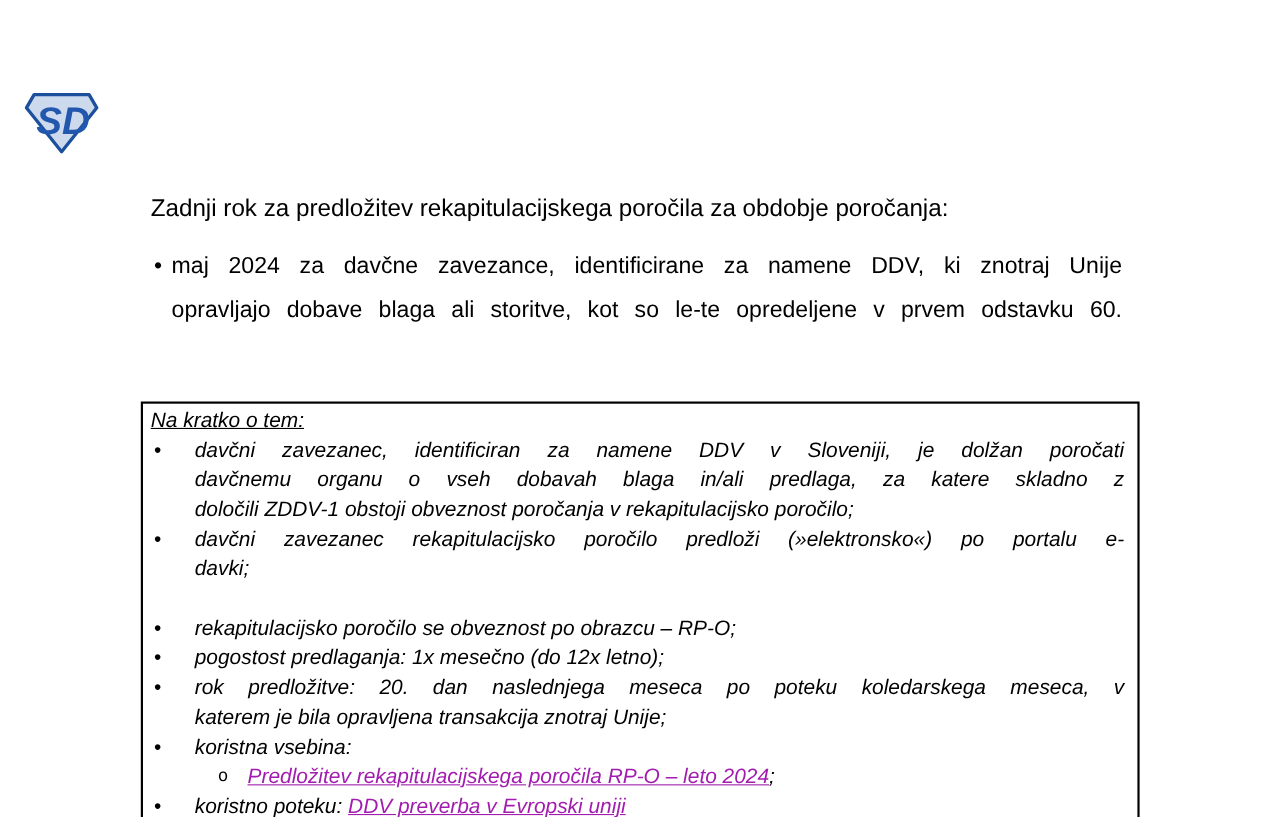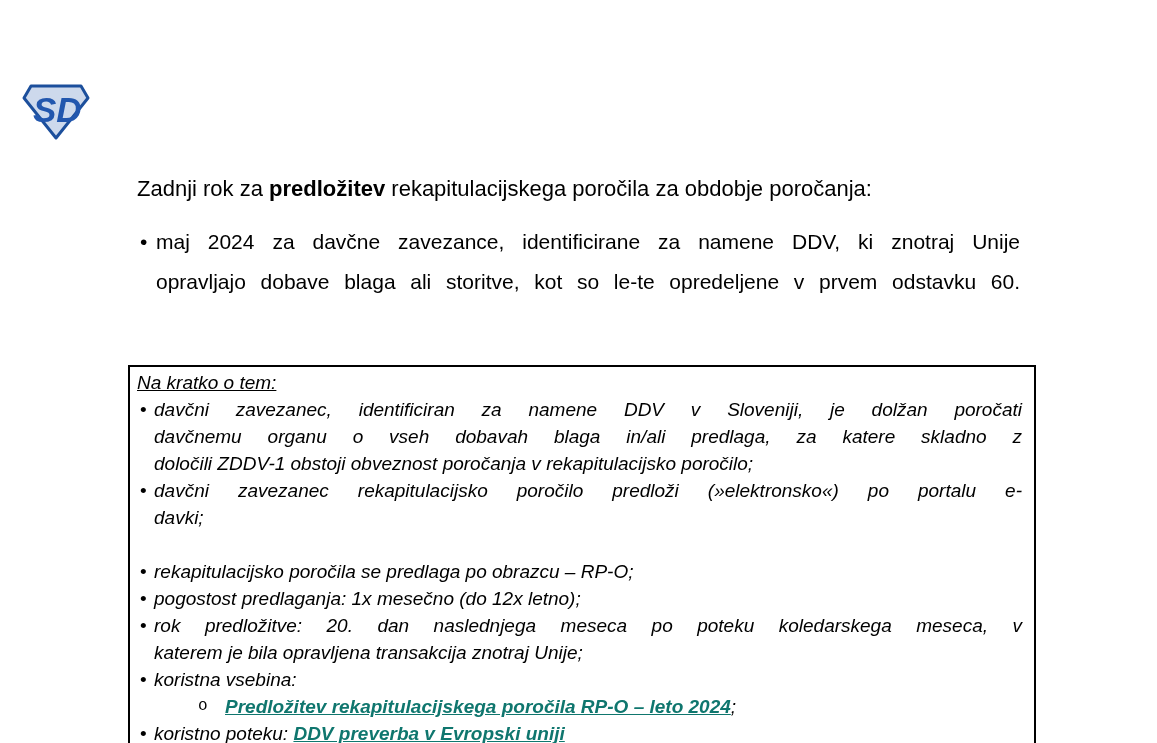--- a/index.html
+++ b/index.html
@@ -4,39 +4,39 @@
 <style>
   html,body{margin:0;padding:0;}
   body{
     width:1157px;height:743px;position:relative;overflow:hidden;
     background:#ffffff;color:#000000;
     font-family:"Liberation Sans", sans-serif;
   }
   .logo{position:absolute;left:22px;top:43px;width:68px;height:58px;margin-top:40px;}
   .heading{position:absolute;left:137px;top:175px;width:885px;
     font-size:22px;line-height:28px;white-space:nowrap;}
-  .heading .hb{font-weight:bold;}
+  .heading .hb{font-weight:normal;}
 
   .intro{position:absolute;left:137px;top:222px;width:883px;font-size:21px;}
   .oline{position:relative;height:40px;}
   .omark{position:absolute;left:3px;top:0;line-height:40px;}
   .otext{margin-left:19px;line-height:40px;}
   .just{text-align:justify;text-align-last:justify;}
 
   .box{position:absolute;left:128px;top:365px;width:885px;
     border:2px solid #000;padding:3px 12px 24px 7px;
     font-style:italic;font-size:19px;}
   .btitle{font-weight:normal;text-decoration:underline;line-height:26px;}
   .bline{position:relative;}
   .bmark{position:absolute;left:3px;top:0;line-height:27px;font-style:normal;}
-  .btext{margin-left:17px;line-height:27px;}
+  .btext{margin-left:40px;line-height:27px;}
   .spacer{height:27px;}
   .sub .bmark{left:61px;font-family:"Liberation Mono", monospace;font-size:16px;}
   .sub .btext{margin-left:88px;}
-  .lnk{color:#0f766e;font-weight:bold;text-decoration:underline;cursor:pointer;}
+  .lnk{color:#a21caf;font-weight:normal;text-decoration:underline;cursor:pointer;}
 </style>
 </head>
 <body>
 
 <div class="logo">
   <svg width="68" height="58" viewBox="0 0 68 58">
     <polygon points="9,3 59,3 66,15 34,55 2,15" fill="#CDD9EC" stroke="#1C4F9C" stroke-width="3" stroke-linejoin="round"></polygon>
     <text x="11" y="39" font-family="Liberation Sans, sans-serif" font-size="35" font-weight="bold" font-style="italic" fill="#2257AE">SD</text>
   </svg>
 </div>
@@ -72,21 +72,21 @@
     <div class="btext just">davčni zavezanec rekapitulacijsko poročilo predloži (»elektronsko«) po portalu e-</div>
   </div>
   <div class="bline">
     <div class="btext">davki;</div>
   </div>
 
   <div class="spacer"></div>
 
   <div class="bline">
     <span class="bmark">•</span>
-    <div class="btext">rekapitulacijsko poročila se predlaga po obrazcu – RP-O;</div>
+    <div class="btext">rekapitulacijsko poročilo se obveznost po obrazcu – RP-O;</div>
   </div>
 
   <div class="bline">
     <span class="bmark">•</span>
     <div class="btext">pogostost predlaganja: 1x mesečno (do 12x letno);</div>
   </div>
 
   <div class="bline">
     <span class="bmark">•</span>
     <div class="btext just">rok predložitve: 20. dan naslednjega meseca po poteku koledarskega meseca, v</div>

